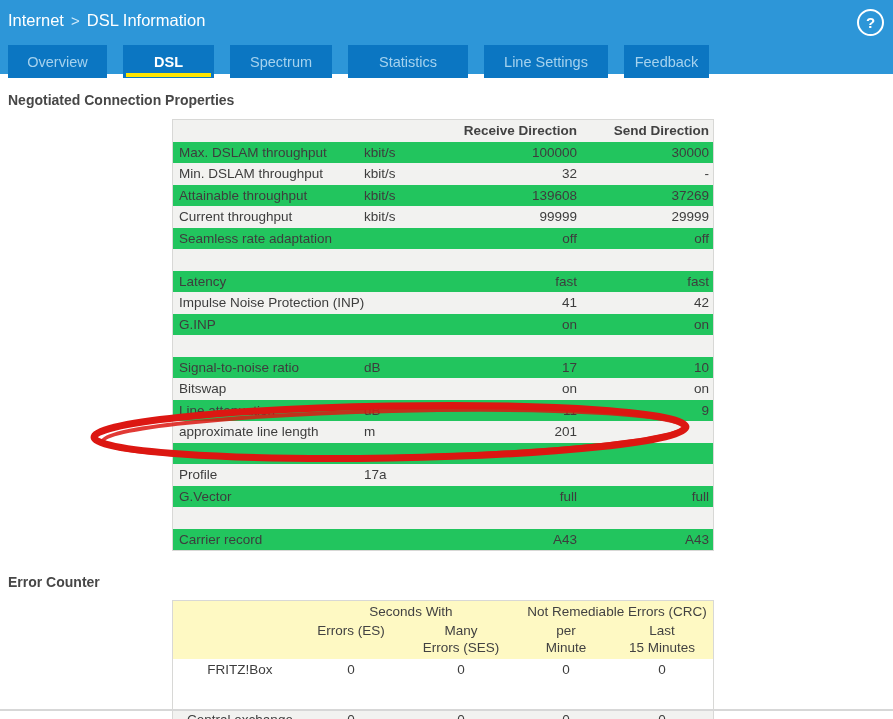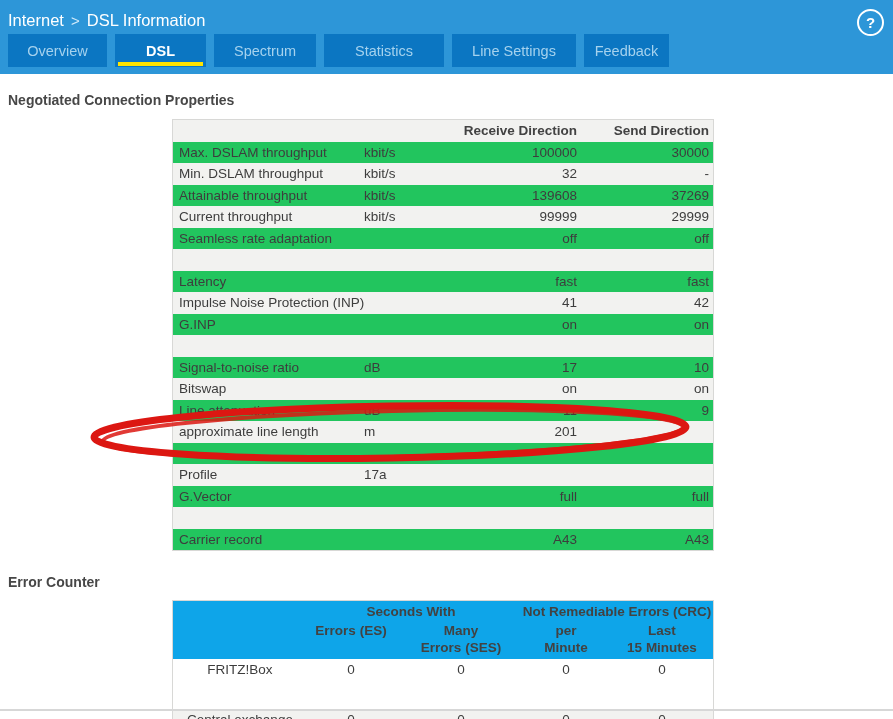--- a/index.html
+++ b/index.html
@@ -14,21 +14,21 @@
     position:absolute; left:8px; top:0; height:41px; display:flex; align-items:center;
     color:#ffffff; font-size:16.5px; gap:7px;
   }
   .crumb-sep { font-size:15px; color:#d3ecfb; font-weight:400; }
   .help-btn {
     position:absolute; right:9px; top:9px; width:27px; height:27px; border:2.5px solid #ffffff;
     border-radius:50%; color:#ffffff; font-size:15px; font-weight:700;
     display:flex; align-items:center; justify-content:center; cursor:pointer;
   }
   
-  .tabrow { position:absolute; left:8px; top:34px; height:33px; display:flex; gap:8px; }
+  .tabrow { position:absolute; left:8px; top:45px; height:33px; display:flex; gap:16px; }
   .tab {
     position:relative; height:33px; background:#0b76c2; color:#a5d2ee;
     font-size:14.5px; display:flex; align-items:center; justify-content:center; cursor:pointer;
   }
   .tab.active { color:#ffffff; font-weight:700; }
   .tab.active .underline {
     position:absolute; left:3px; right:3px; bottom:1px; height:4px; background:#ffe400;
   }
   .w-overview{width:99px}.w-dsl{width:91px}.w-spectrum{width:102px}
   .w-statistics{width:120px}.w-linesettings{width:124px}.w-feedback{width:85px}
@@ -46,21 +46,21 @@
     height:21.5px; line-height:21.5px; padding:0 4px 0 6px; white-space:nowrap;
   }
   .ctable .row:nth-child(odd) { background:#f2f2f0; }
   .ctable .cr, .ctable .cs { text-align:right; }
   .ctable .head .cr, .ctable .head .cs { font-weight:700; color:#424242; }
   
   .etable {
     position:absolute; left:172px; top:600px; width:542px;
     border:1px solid #d8d8d6; background:#ffffff; font-size:13.5px; color:#3d3d3d;
   }
-  .ehead { background:#0ea5e9; font-weight:700; color:#424242; }
+  .ehead { background:#fef9c3; font-weight:400; color:#424242; }
   .egroup { display:grid; grid-template-columns:128px 220px 1fr; height:21px; line-height:21px; }
   .egroup .gcell { text-align:center; }
   .esub { display:grid; grid-template-columns:128px 100px 120px 90px 1fr; padding-bottom:3px; }
   .esub .scell { text-align:center; line-height:17px; }
   .erow {
     display:grid; grid-template-columns:128px 100px 120px 90px 1fr;
     height:22px; line-height:22px;
   }
   .erow .lbl { padding-left:6px; text-align:center; }
   .erow .val { text-align:center; }

